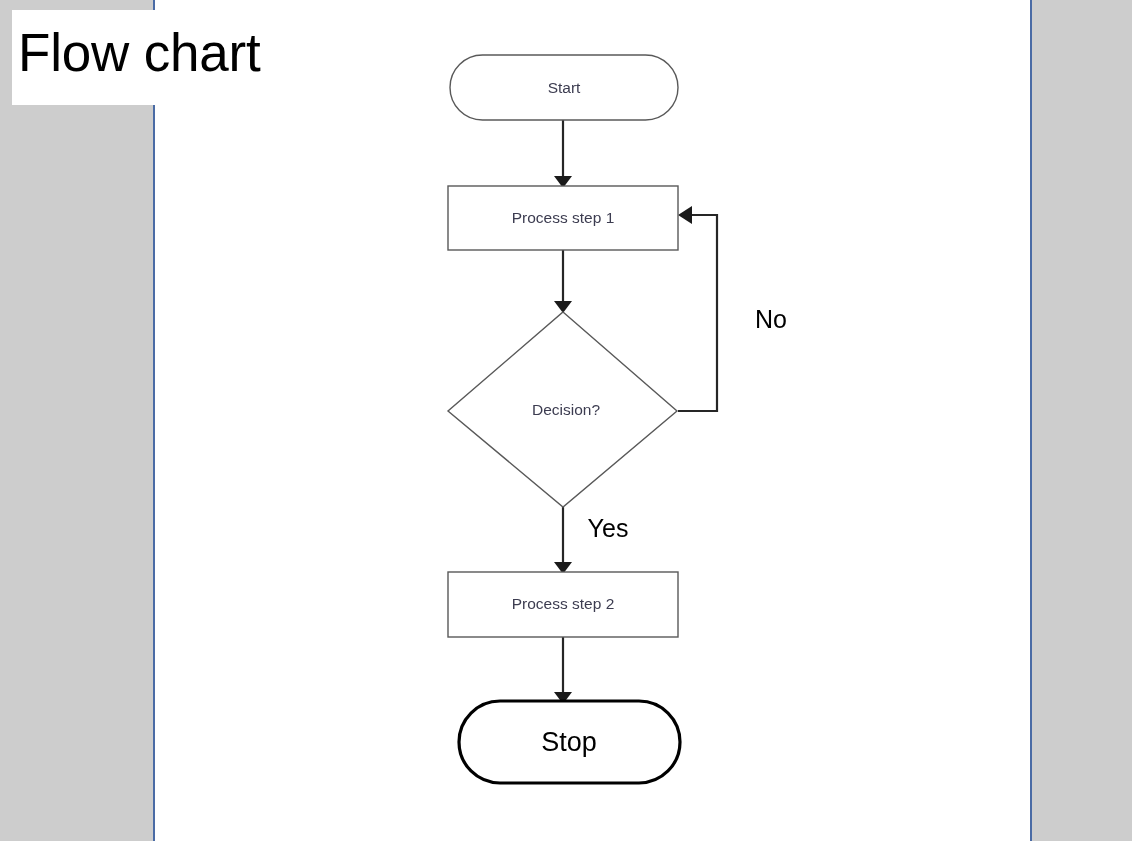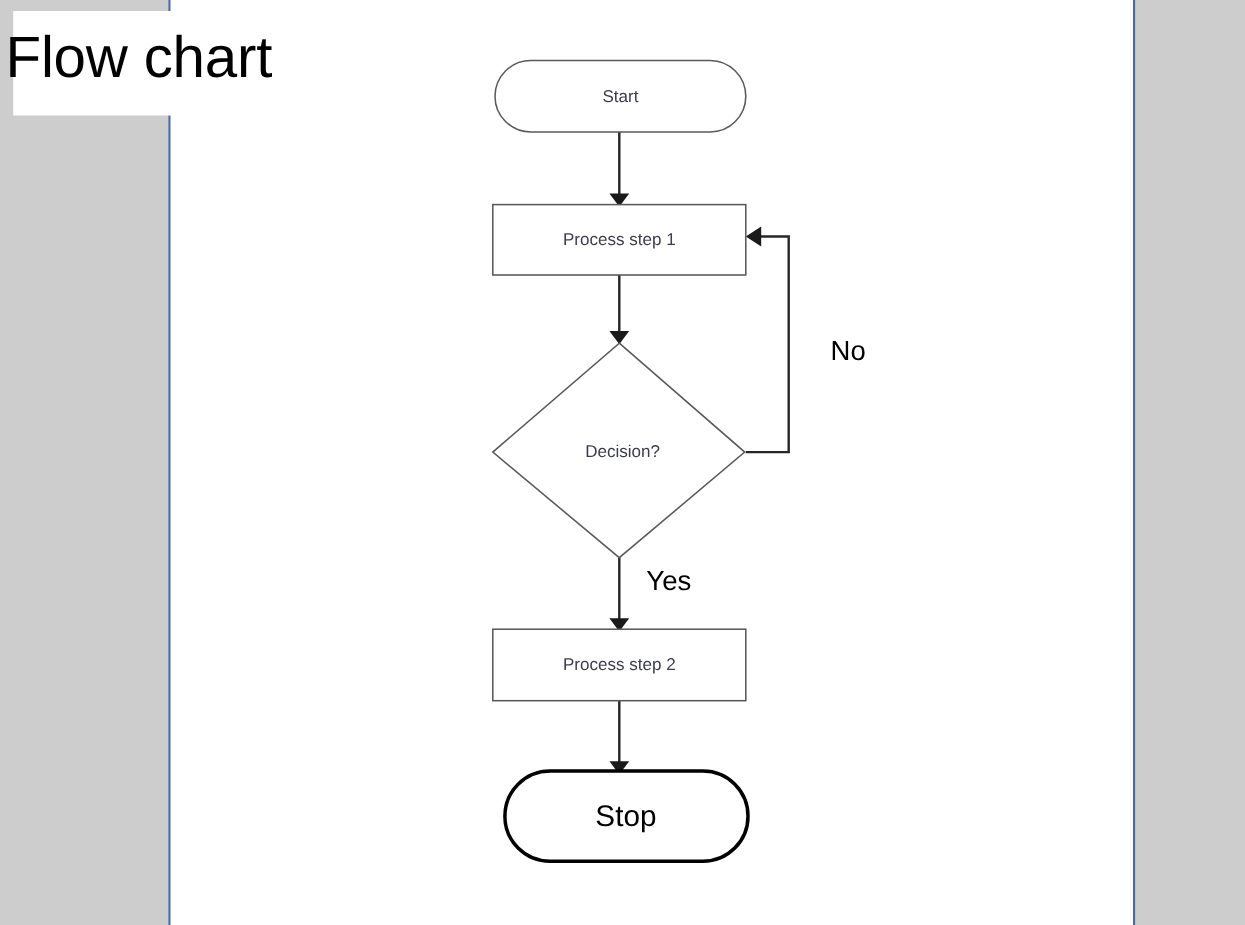--- a/index.html
+++ b/index.html
@@ -42,21 +42,21 @@
   .title-box {
     position: absolute;
     left: 12px;
     top: 10px;
     width: 144px;
     height: 95px;
     background: #ffffff;
   }
   .title-text {
     position: absolute;
-    left: 5px;
+    left: 18px;
     top: 22px;
     font-size: 53px;
     line-height: 62px;
     color: #000000;
     white-space: nowrap;
     letter-spacing: -0.2px;
   }
 
   
   #flow {

